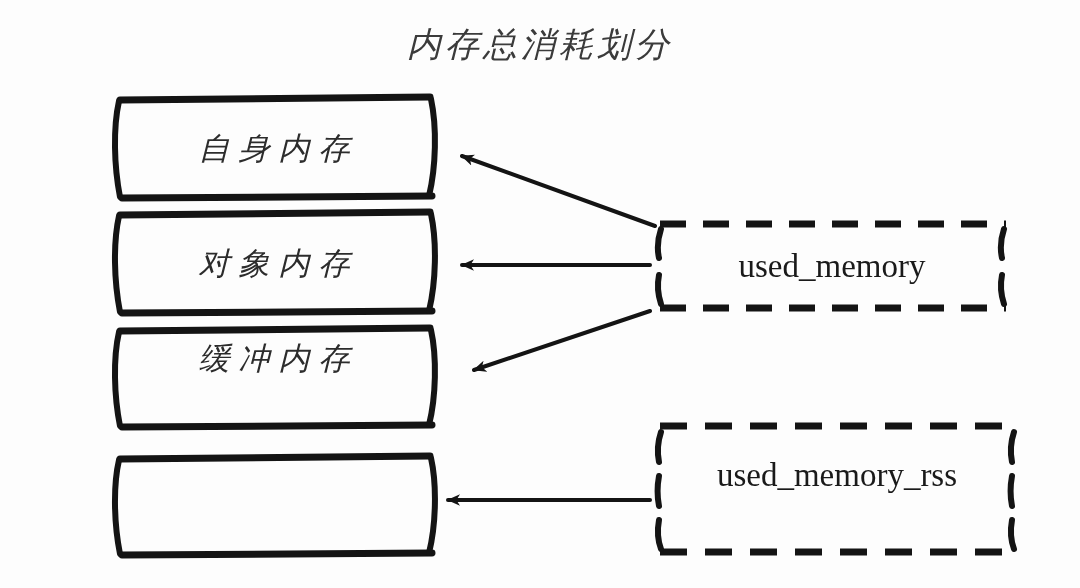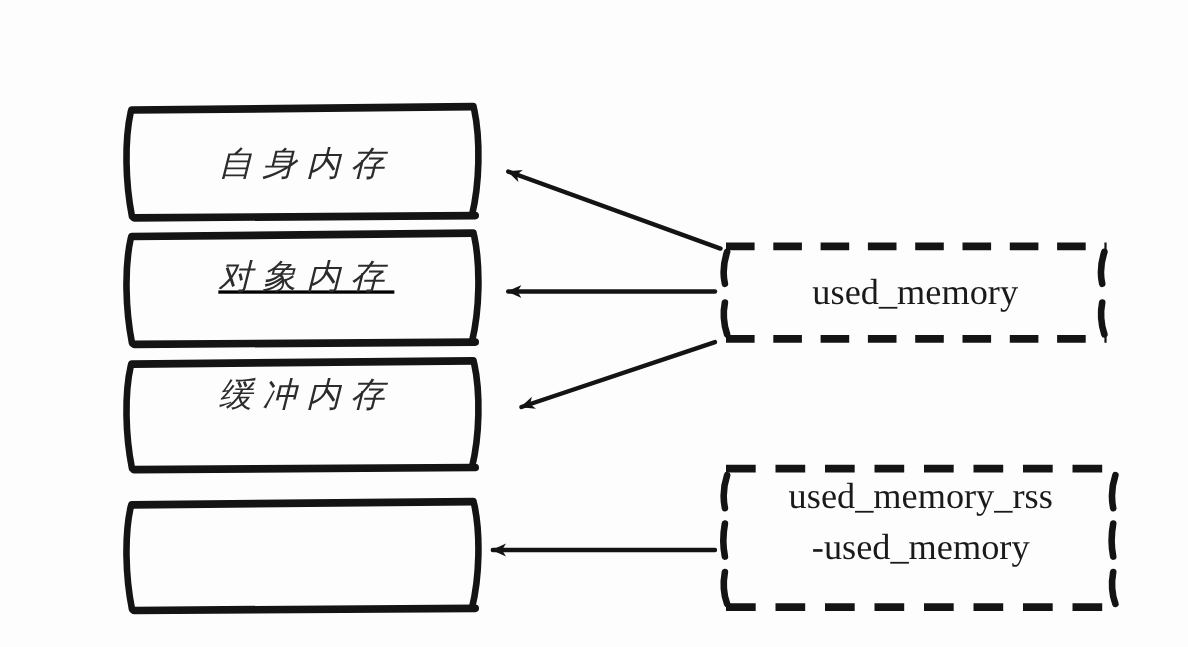--- a/index.html
+++ b/index.html
@@ -62,21 +62,21 @@
     letter-spacing: 9px;
     color: #2c2c2c;
     font-style: italic;
     font-weight: 500;
     text-indent: 9px;
     white-space: nowrap;
     position: relative;
     z-index: 3;
   }
   #box-self   { top: 99px;  height: 100px; }
-  #box-object { top: 202px; height: 100px; text-decoration: underline; }
+  #box-object { top: 214px; height: 100px; }
   #box-buffer { top: 310px; height: 98px;  }
   #box-frag   { top: 458px; height: 98px;  }
 
   
   .dashed-box {
     position: absolute;
     display: flex;
     align-items: center;
     justify-content: center;
     box-sizing: border-box;
@@ -172,35 +172,36 @@
     </g>
 
     <g stroke="#141414" stroke-width="4" fill="none" stroke-linecap="round">
       <line x1="655" y1="226" x2="462" y2="156" marker-end="url(#ah)"></line>
       <line x1="650" y1="265" x2="462" y2="265" marker-end="url(#ah)"></line>
       <line x1="650" y1="311" x2="474" y2="370" marker-end="url(#ah)"></line>
       <line x1="650" y1="500" x2="448" y2="500" marker-end="url(#ah)"></line>
     </g>
   </svg>
 
+  <div class="diagram-title">内存总消耗划分</div>
 
   <div class="solid-box" id="box-self">
     <span class="box-label">自身内存</span>
   </div>
 
   <div class="solid-box" id="box-object">
     <span class="box-label">对象内存</span>
   </div>
 
   <div class="solid-box" id="box-buffer">
     <span class="box-label">缓冲内存</span>
   </div>
 
 
   <div class="dashed-box" id="box-used-memory">
     <span class="box-label">used_memory</span>
   </div>
 
   <div class="dashed-box" id="box-rss-diff">
-    <span class="box-label"><span>used_memory_rss</span><br><span>-used_memory</span></span>
+    <span class="box-label"><span>used_memory_rss</span><br></span>
   </div>
 
 </div>
 
 </body></html>

